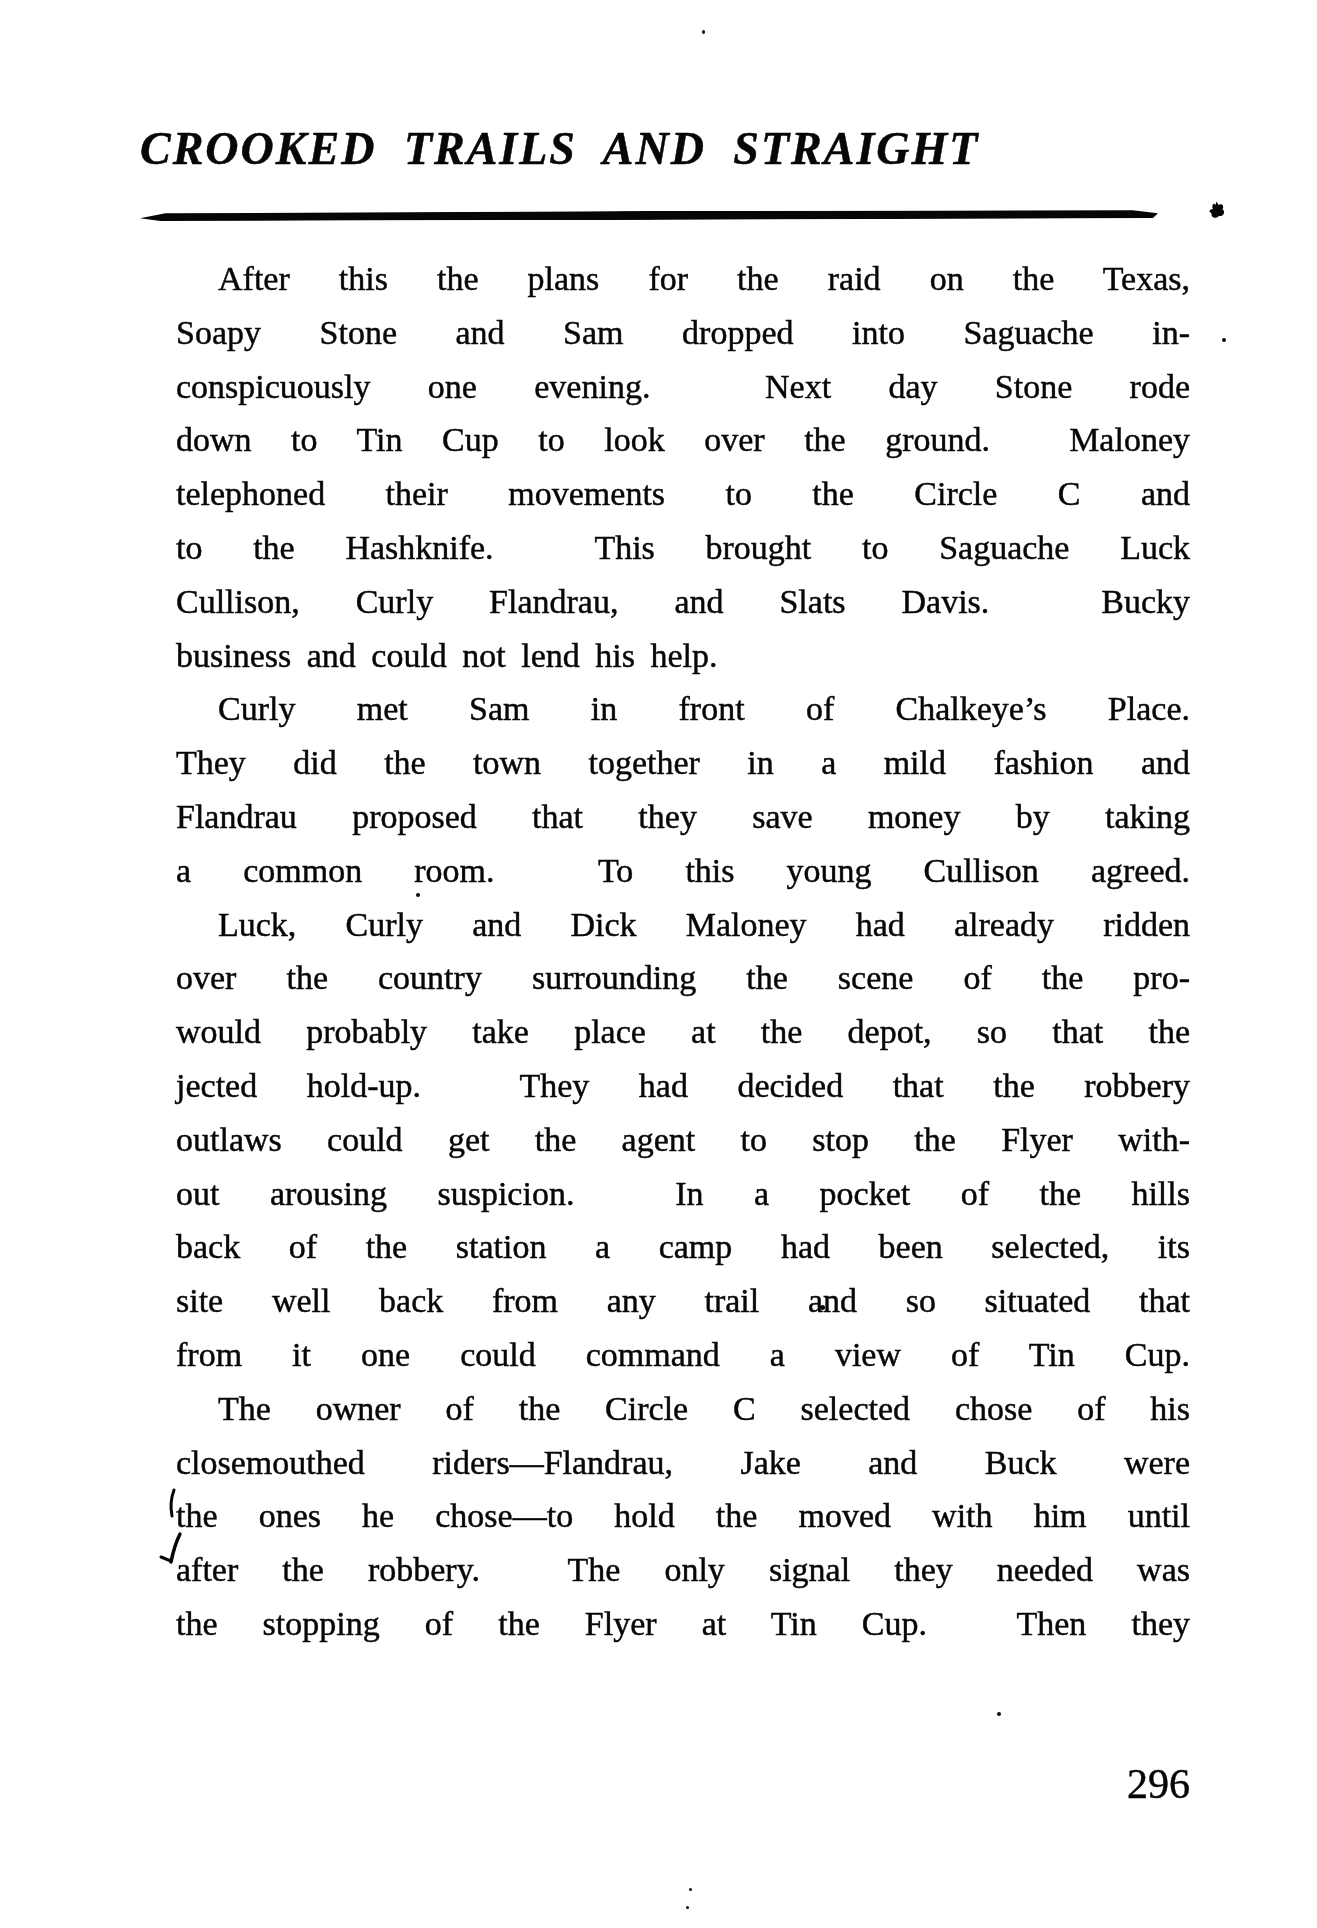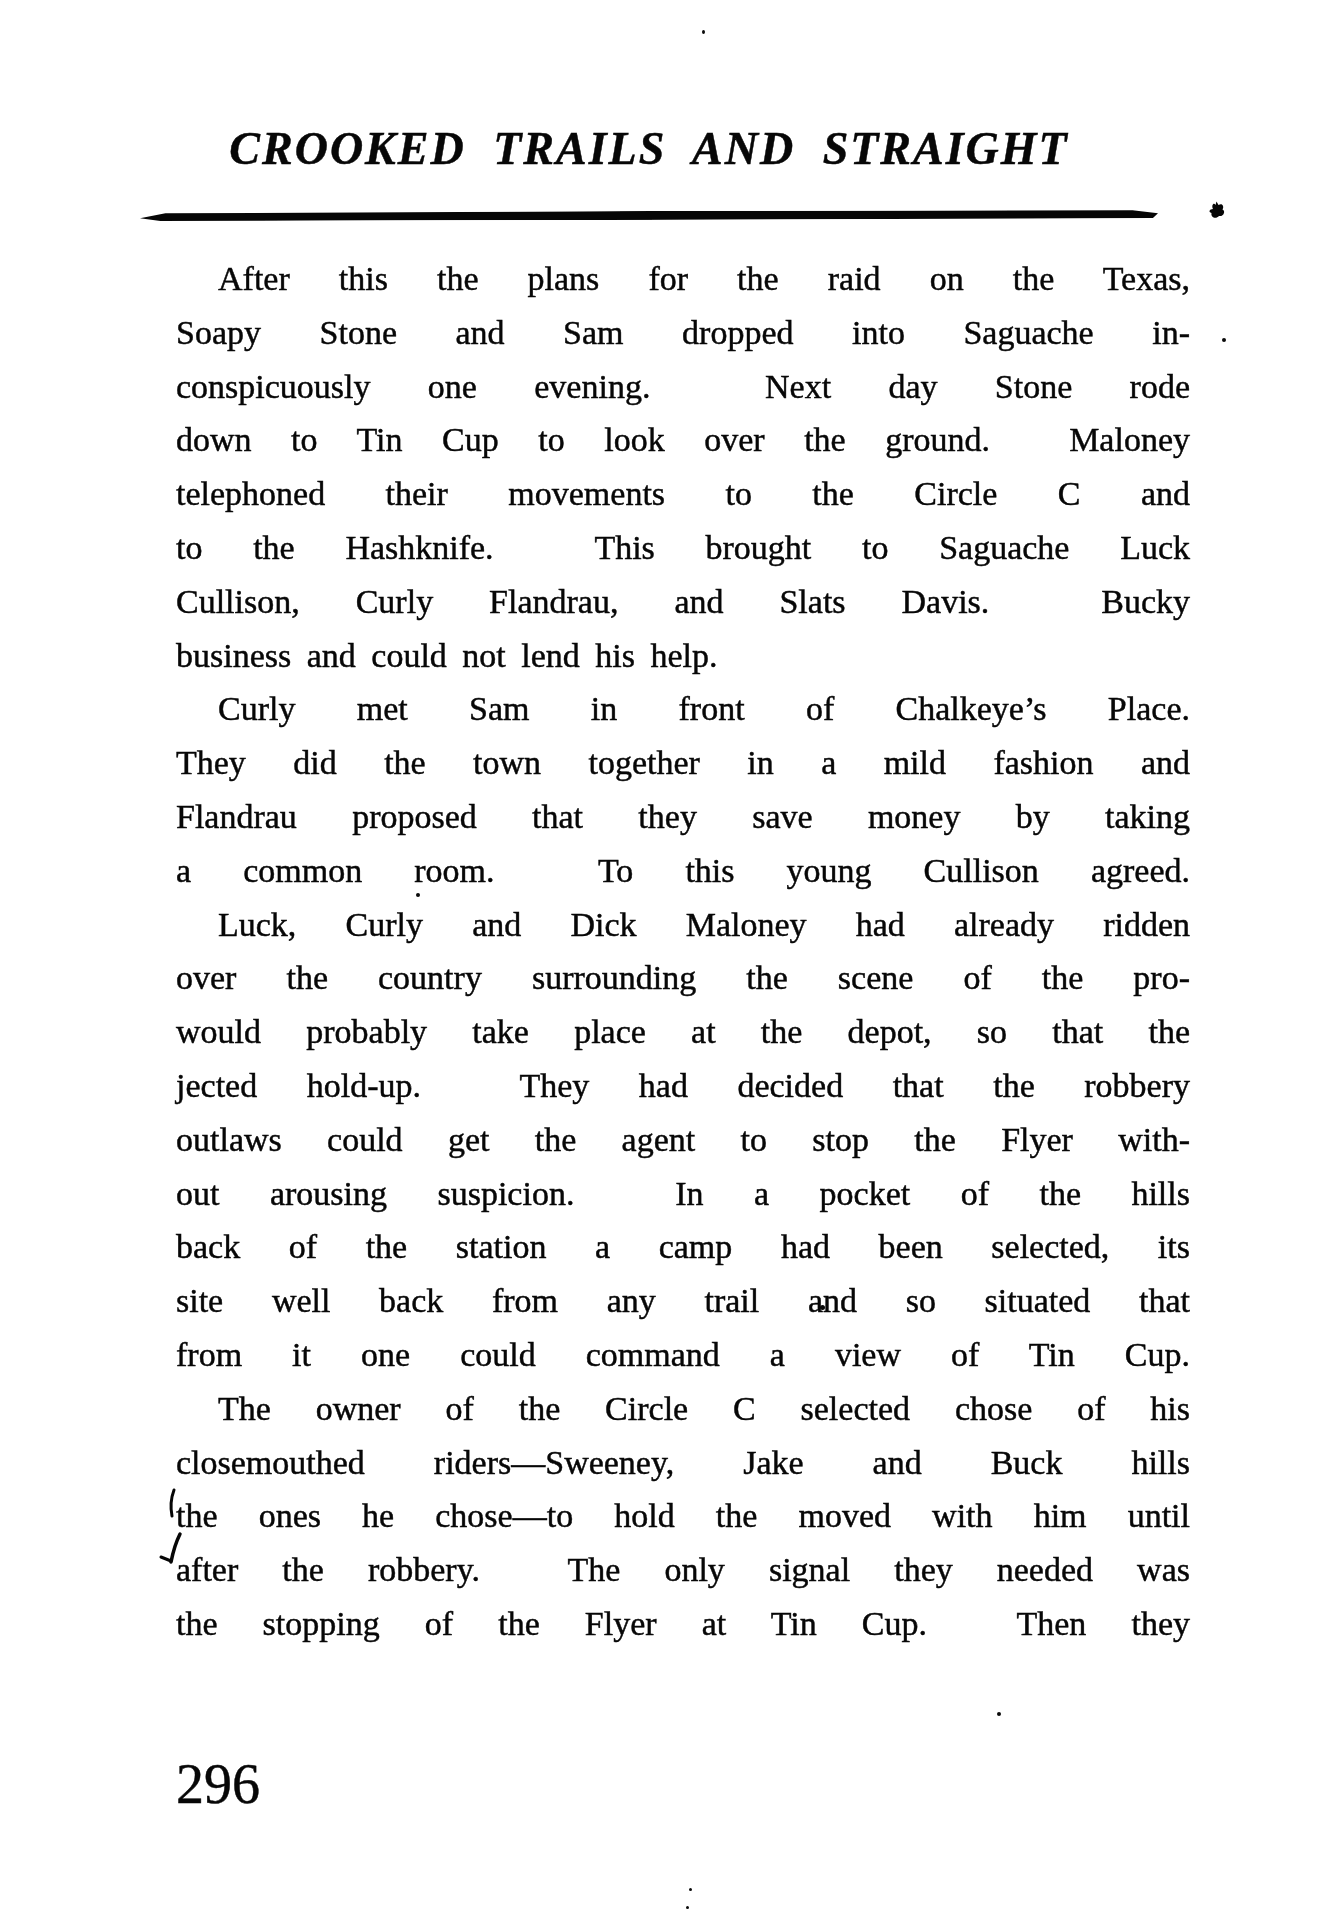--- a/index.html
+++ b/index.html
@@ -16,21 +16,20 @@
     color: #070707;
     font-family: "Liberation Serif", "DejaVu Serif", serif;
     -webkit-text-stroke: 0.45px #070707;
   }
   
   .running-head {
     position: absolute;
     left: 140px;
     top: 122px;
     width: 1018px;
-    text-align: center;
     font-style: italic;
     font-weight: bold;
     font-size: 46px;
     letter-spacing: 2px;
     word-spacing: 14px;
     white-space: nowrap;
   }
   
   .head-rule {
     position: absolute;
@@ -74,22 +73,22 @@
     text-align-last: left;
     -moz-text-align-last: left;
     word-spacing: 7px;
   }
   
   .page-number {
     position: absolute;
     left: 176px;
     top: 1756px;
     width: 1014px;
-    text-align: left;
-    font-size: 56px;
+    text-align: right;
+    font-size: 42px;
     line-height: 56px;
   }
   
   .margin-marks {
     position: absolute;
     left: 154px;
     top: 1484px;
     width: 36px;
     height: 88px;
   }
@@ -129,21 +128,21 @@
     <div class="line indent">Luck, Curly and Dick Maloney had already ridden</div>
     <div class="line">over the country surrounding the scene of the pro-</div>
     <div class="line">would probably take place at the depot, so that the</div>
     <div class="line">jected hold-up.  They had decided that the robbery</div>
     <div class="line">outlaws could get the agent to stop the Flyer with-</div>
     <div class="line">out arousing suspicion.  In a pocket of the hills</div>
     <div class="line">back of the station a camp had been selected, its</div>
     <div class="line">site well back from any trail and so situated that</div>
     <div class="line">from it one could command a view of Tin Cup.</div>
     <div class="line indent">The owner of the Circle C selected chose of his</div>
-    <div class="line">closemouthed riders—Sweeney, Jake and Buck hills</div>
+    <div class="line">closemouthed riders—Flandrau, Jake and Buck were</div>
     <div class="line">the ones he chose—to hold the moved with him until</div>
     <div class="line">after the robbery.  The only signal they needed was</div>
     <div class="line">the stopping of the Flyer at Tin Cup.  Then they</div>
   </div>
 
   <svg class="margin-marks" viewBox="0 0 36 88">
     <path d="M20 6 C17 14 16 22 18 32" stroke="#060606" stroke-width="3" fill="none" stroke-linecap="round"></path>
     <path d="M26 50 C21 60 19 68 17 78" stroke="#060606" stroke-width="3.5" fill="none" stroke-linecap="round"></path>
     <path d="M7 73 L17 77" stroke="#060606" stroke-width="3" fill="none" stroke-linecap="round"></path>
   </svg>

